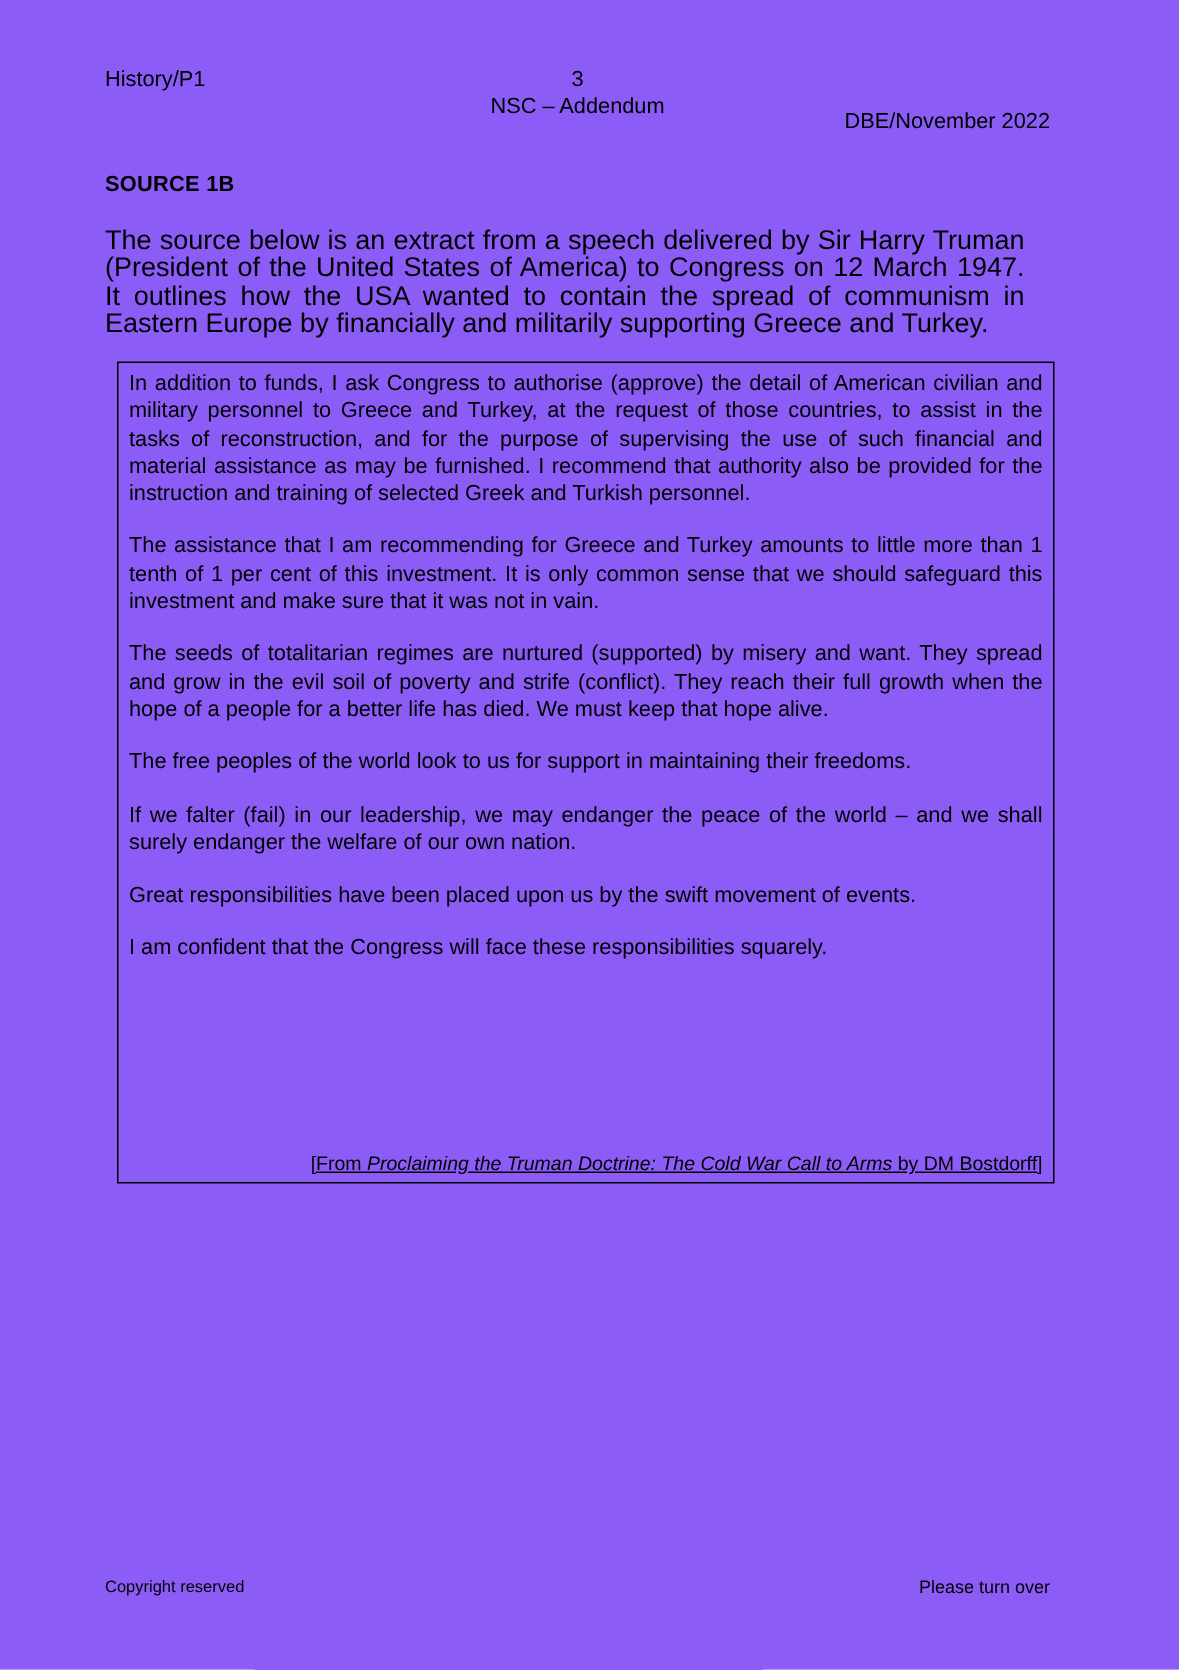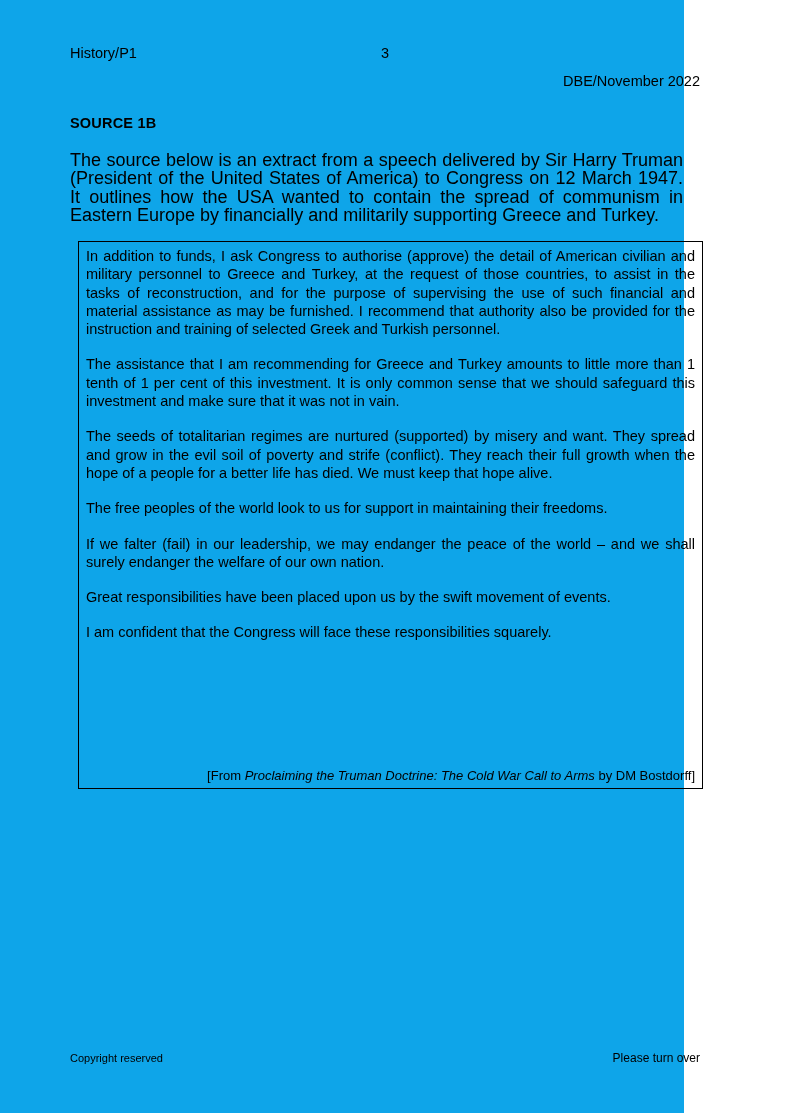--- a/index.html
+++ b/index.html
@@ -12,23 +12,23 @@
     height: 1113px;
     position: relative;
     font-family: "Liberation Sans", sans-serif;
     color: #000000;
     overflow: hidden;
   }
   .page {
     position: absolute;
     left: 0;
     top: 0;
-    width: 684px;
+    width: 786px;
     height: 1113px;
-    background: #0ea5e9;
+    background: #8b5cf6;
   }
 
   
   .page-header {
     position: absolute;
     left: 70px;
     top: 44px;
     width: 630px;
     height: 42px;
   }
@@ -106,20 +106,21 @@
     margin-bottom: 6px;
   }
   .attribution {
     position: absolute;
     right: 7px;
     bottom: 4px;
     font-size: 13px;
     line-height: 17px;
     text-align: left;
     white-space: nowrap;
+    text-decoration: underline;
   }
   .attribution i {
     font-style: italic;
   }
 
   
   .page-footer {
     position: absolute;
     left: 70px;
     top: 1049px;
@@ -145,20 +146,21 @@
 </style>
 </head>
 <body>
 
 <div class="page">
 
   <div class="page-header">
     <div class="hdr-left">History/P1</div>
     <div class="hdr-center">
       <span class="pg-no">3</span>
+      <span class="pg-sub">NSC – Addendum</span>
     </div>
     <div class="hdr-right">DBE/November 2022</div>
   </div>
 
   <div class="source-heading">SOURCE 1B</div>
 
   <div class="intro">The source below is an extract from a speech delivered by Sir Harry Truman (President of the United States of America) to Congress on 12 March 1947. It outlines how the USA wanted to contain the spread of communism in Eastern Europe by financially and militarily supporting Greece and Turkey.</div>
 
   <div class="source-box">
     <p>In addition to funds, I ask Congress to authorise (approve) the detail of American civilian and military personnel to Greece and Turkey, at the request of those countries, to assist in the tasks of reconstruction, and for the purpose of supervising the use of such financial and material assistance as may be furnished. I recommend that authority also be provided for the instruction and training of selected Greek and Turkish personnel.</p>

